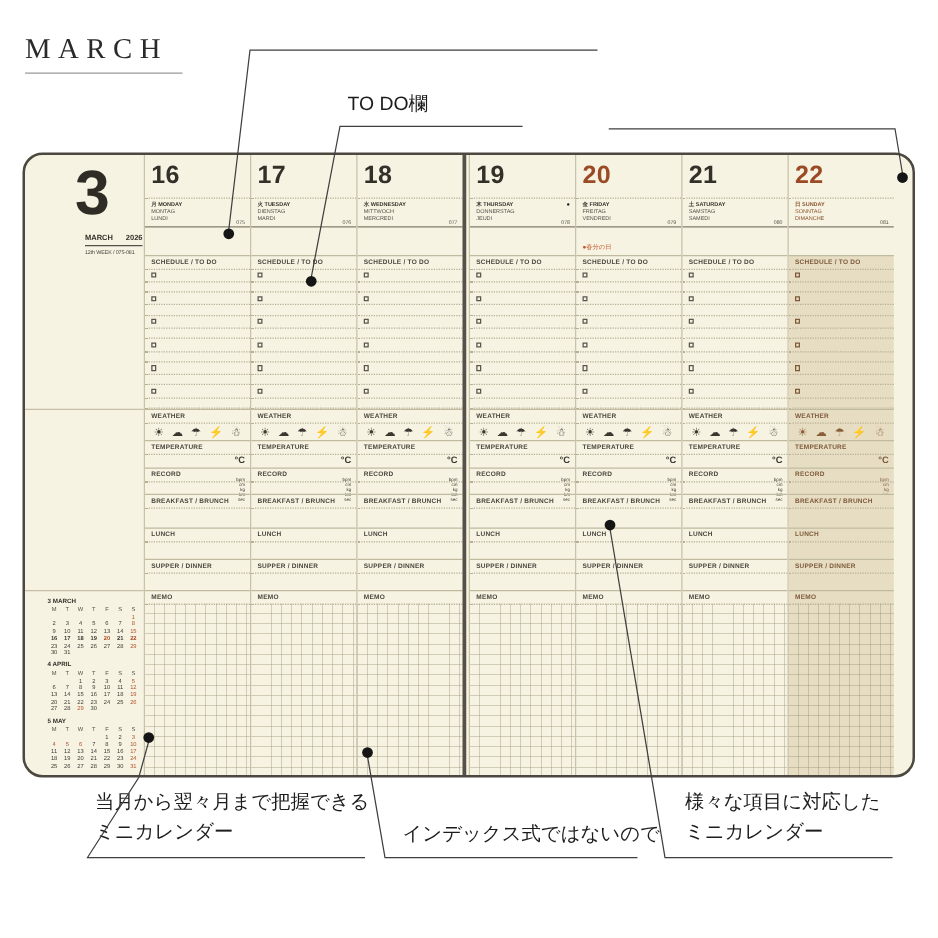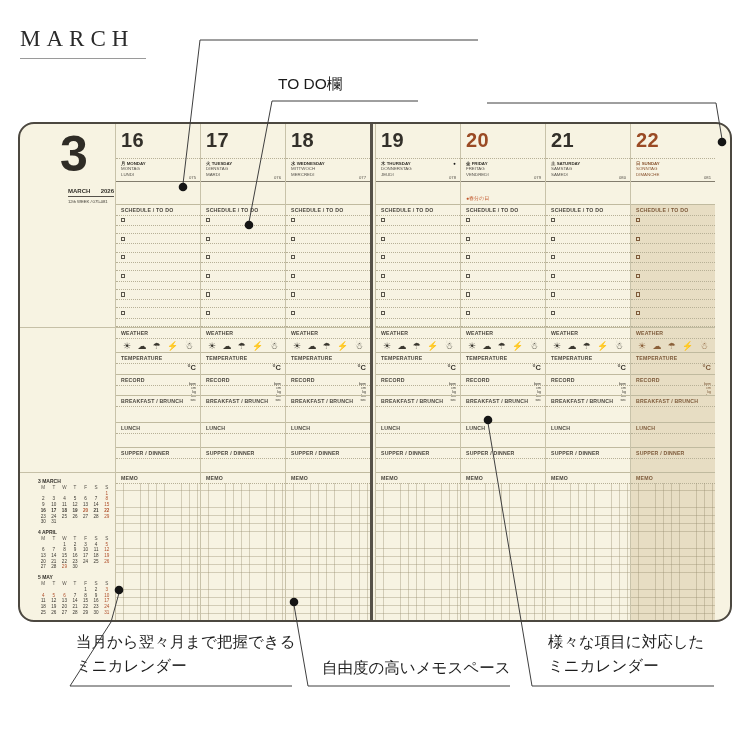--- a/index.html
+++ b/index.html
@@ -84,21 +84,21 @@
 <div class="canvas">
 
   <div class="weekly-title">MARCH</div>
   <div class="weekly-rule"></div>
 
   <div class="ann" style="left:278px;top:72px;">TO DO欄</div>
   <div class="ann" style="left:76px;top:630px;">
     <div>当月から翌々月まで把握できる</div>
     <div>ミニカレンダー</div>
   </div>
-  <div class="ann" style="left:322px;top:656px;">自由度の高いメモスペース</div>
+  <div class="ann" style="left:322px;top:656px;">インデックス式ではないので</div>
   <div class="ann" style="left:548px;top:630px;">
     <div>様々な項目に対応した</div>
     <div>ミニカレンダー</div>
   </div>
 
   <div class="planner">
     <div class="page page-left">
       <div class="info-col">
         <div class="big-month">3</div>
         <div class="month-row">

